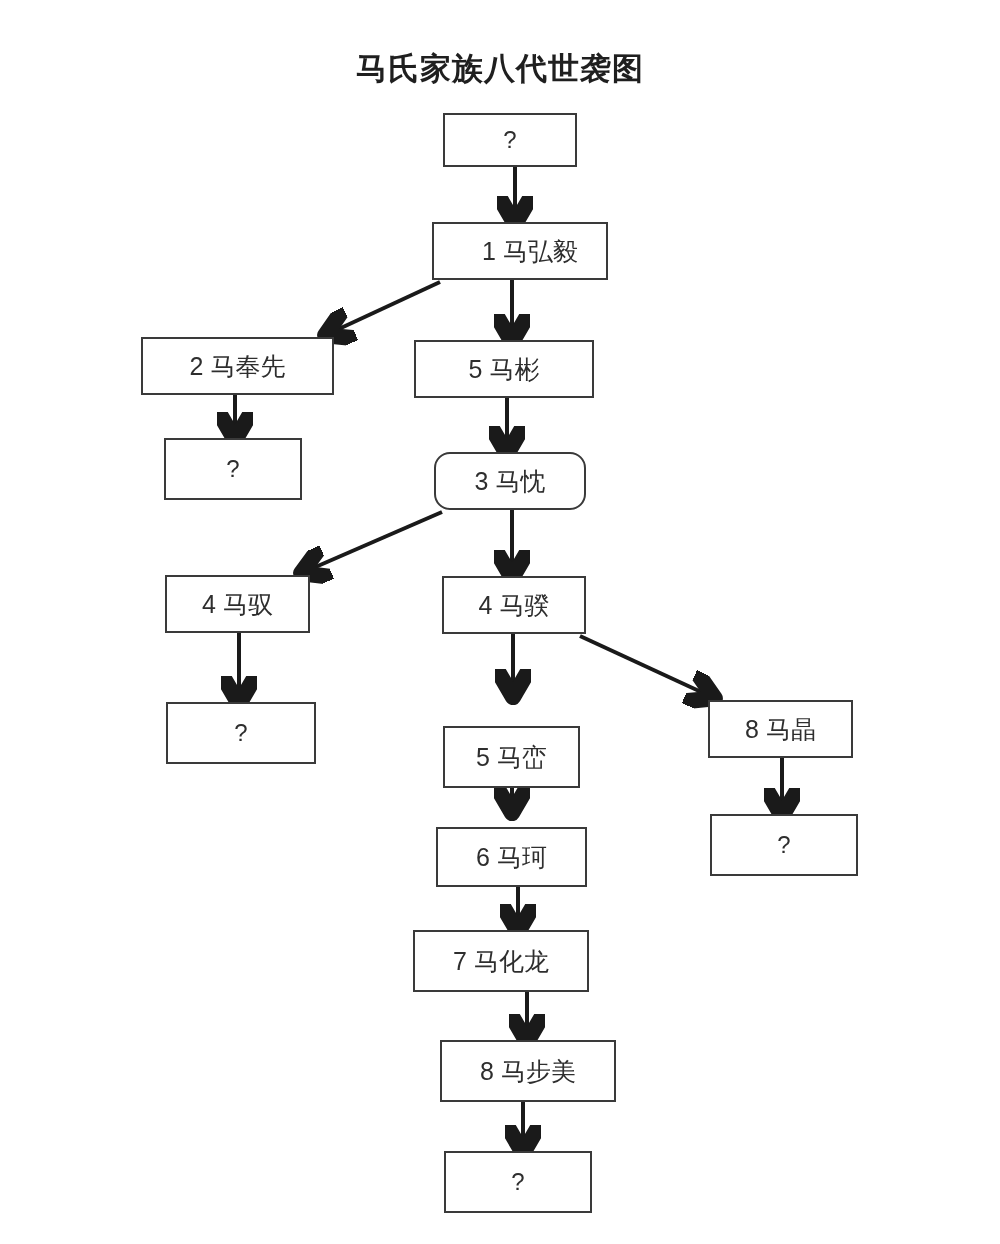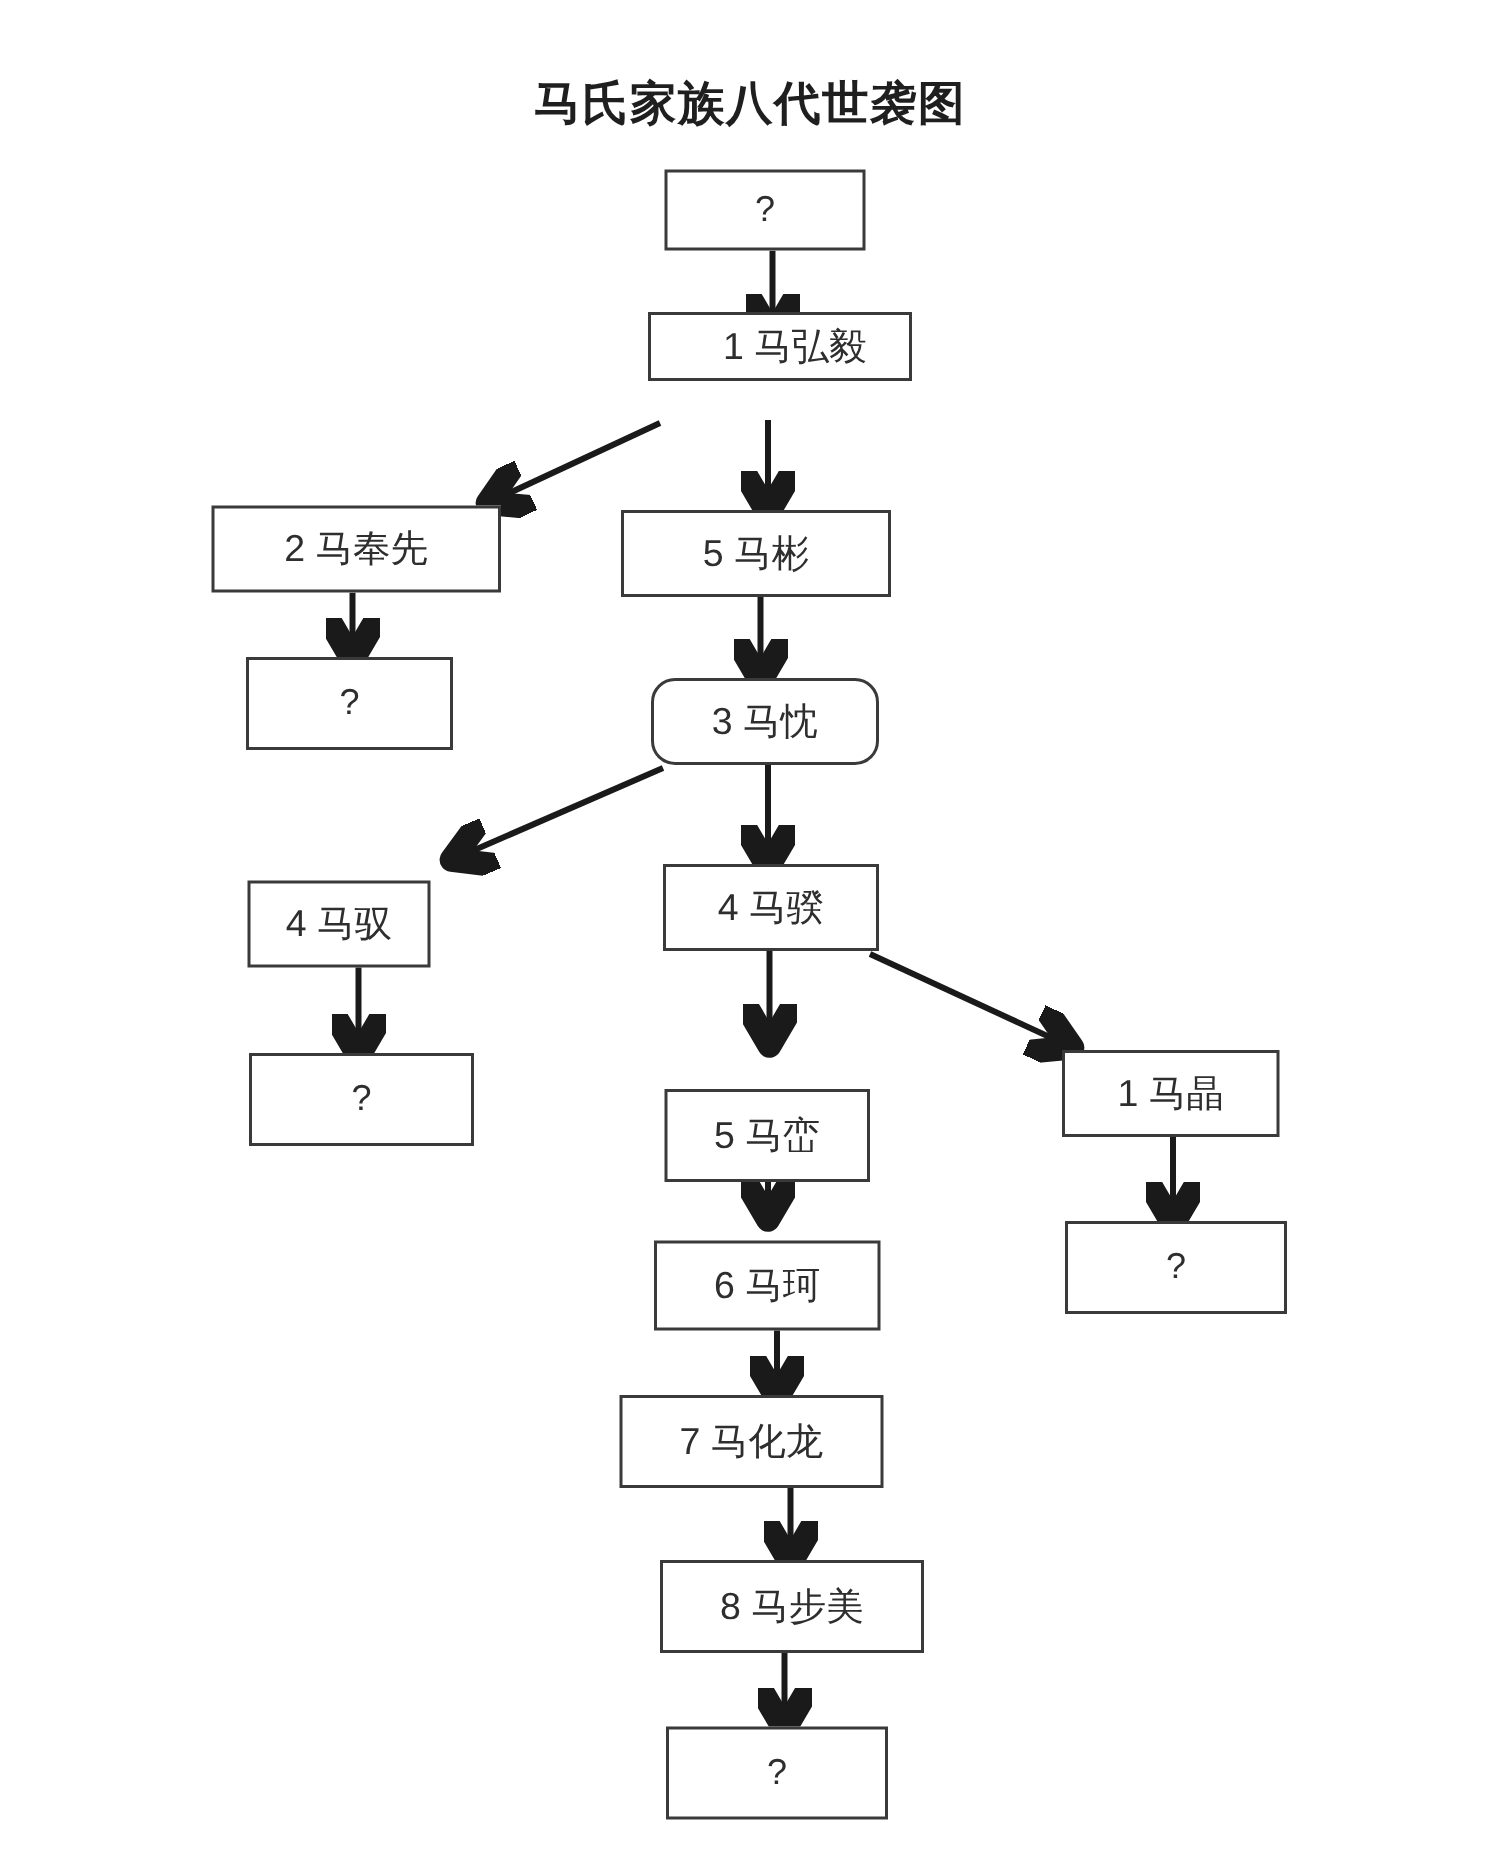--- a/index.html
+++ b/index.html
@@ -89,30 +89,30 @@
         <line x1="782" y1="758" x2="782" y2="813" marker-end="url(#ah)"></line>
         <line x1="512" y1="757" x2="512" y2="810" marker-end="url(#ah)"></line>
         <line x1="518" y1="871" x2="518" y2="929" marker-end="url(#ah)"></line>
         <line x1="527" y1="992" x2="527" y2="1039" marker-end="url(#ah)"></line>
         <line x1="523" y1="1102" x2="523" y2="1150" marker-end="url(#ah)"></line>
       </g>
   </svg>
 
   <div id="node-layer">
       <div class="node unknown" style="left: 443px; top: 113px; width: 134px; height: 54px;">?</div>
-      <div class="node" style="left: 432px; top: 208px; width: 176px; height: 46px; padding-left: 20px;">1 马弘毅</div>
+      <div class="node" style="left: 432px; top: 222px; width: 176px; height: 58px; padding-left: 20px;">1 马弘毅</div>
       <div class="node" style="left: 141px; top: 337px; width: 193px; height: 58px;">2 马奉先</div>
       <div class="node" style="left: 414px; top: 340px; width: 180px; height: 58px;">5 马彬</div>
       <div class="node unknown" style="left: 164px; top: 438px; width: 138px; height: 62px;">?</div>
       <div class="node" style="left: 434px; top: 452px; width: 152px; height: 58px; border-radius: 16px;">3 马忱</div>
-      <div class="node" style="left: 165px; top: 575px; width: 122px; height: 58px; margin-top: 12px;">4 马驭</div>
+      <div class="node" style="left: 165px; top: 575px; width: 145px; height: 58px;">4 马驭</div>
       <div class="node" style="left: 442px; top: 576px; width: 144px; height: 58px;">4 马骙</div>
       <div class="node unknown" style="left: 166px; top: 702px; width: 150px; height: 62px;">?</div>
       <div class="node" style="left: 443px; top: 695px; width: 137px; height: 62px; margin-top: 31px;">5 马峦</div>
-      <div class="node" style="left: 708px; top: 700px; width: 145px; height: 58px;">1 马晶</div>
+      <div class="node" style="left: 708px; top: 700px; width: 145px; height: 58px;">8 马晶</div>
       <div class="node unknown" style="left: 710px; top: 814px; width: 148px; height: 62px;">?</div>
       <div class="node" style="left: 436px; top: 811px; width: 151px; height: 60px; margin-top: 16px;">6 马珂</div>
       <div class="node" style="left: 413px; top: 930px; width: 176px; height: 62px;">7 马化龙</div>
       <div class="node" style="left: 440px; top: 1040px; width: 176px; height: 62px;">8 马步美</div>
       <div class="node unknown" style="left: 444px; top: 1151px; width: 148px; height: 62px;">?</div>
     </div>
 
 </div>
 
 </body></html>

